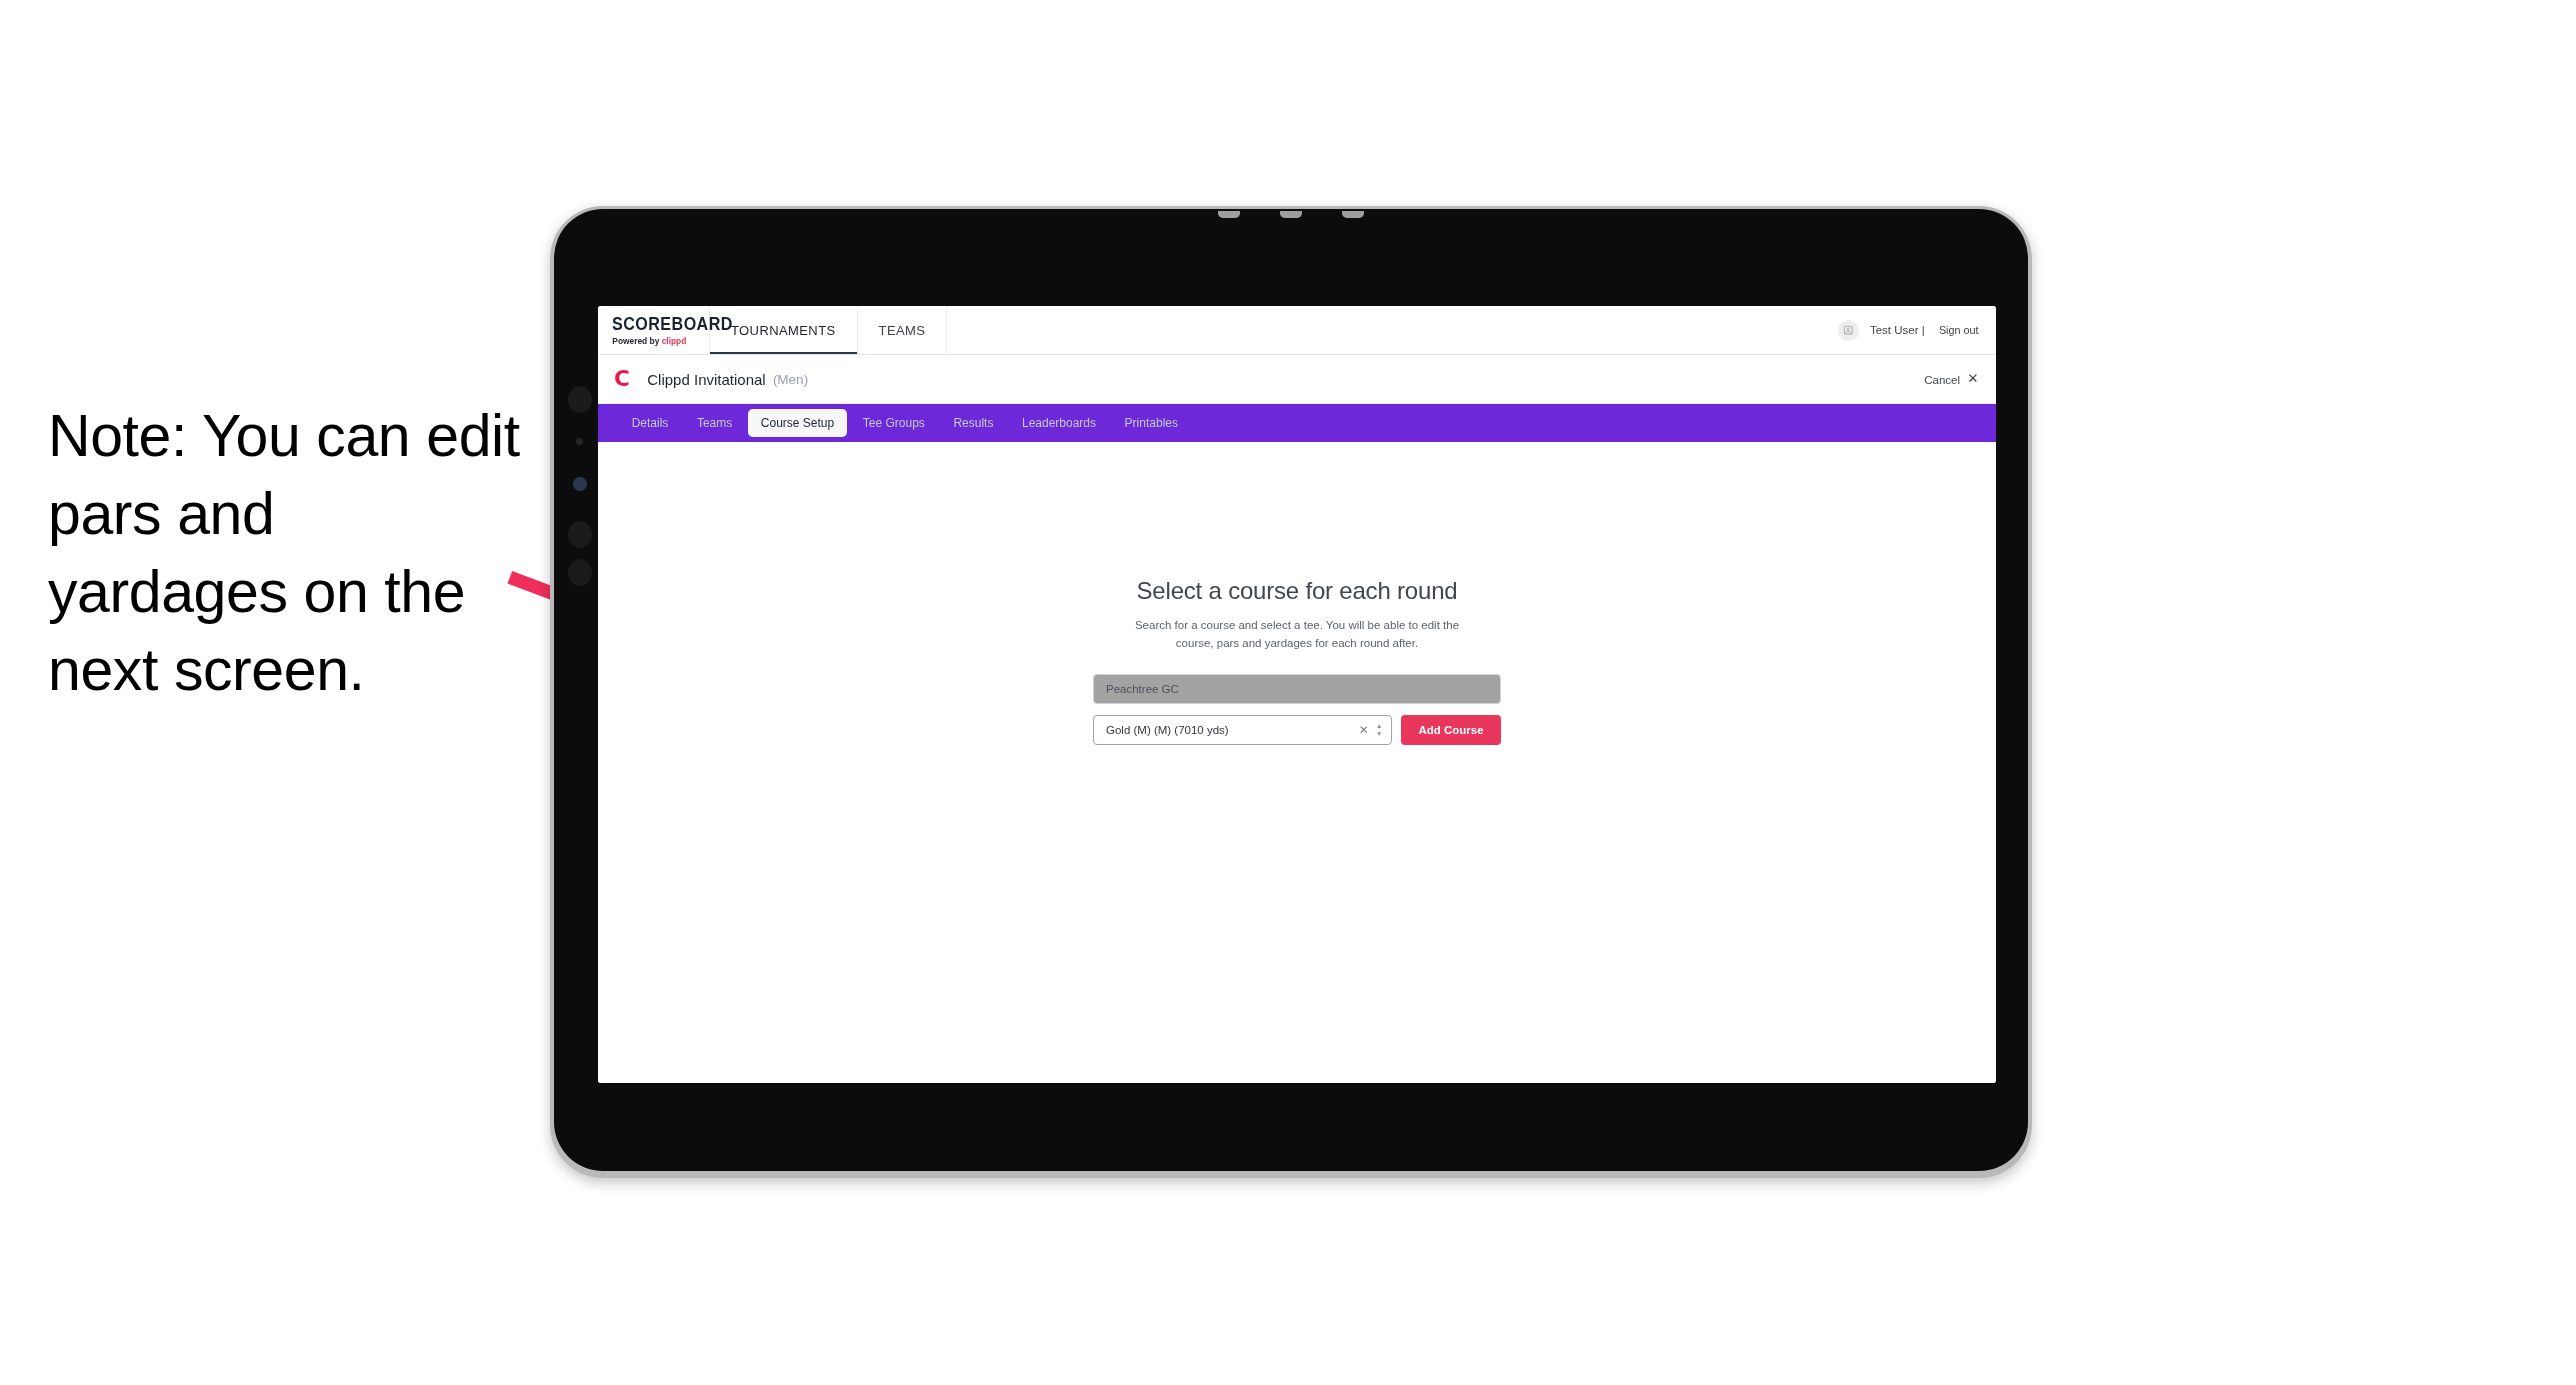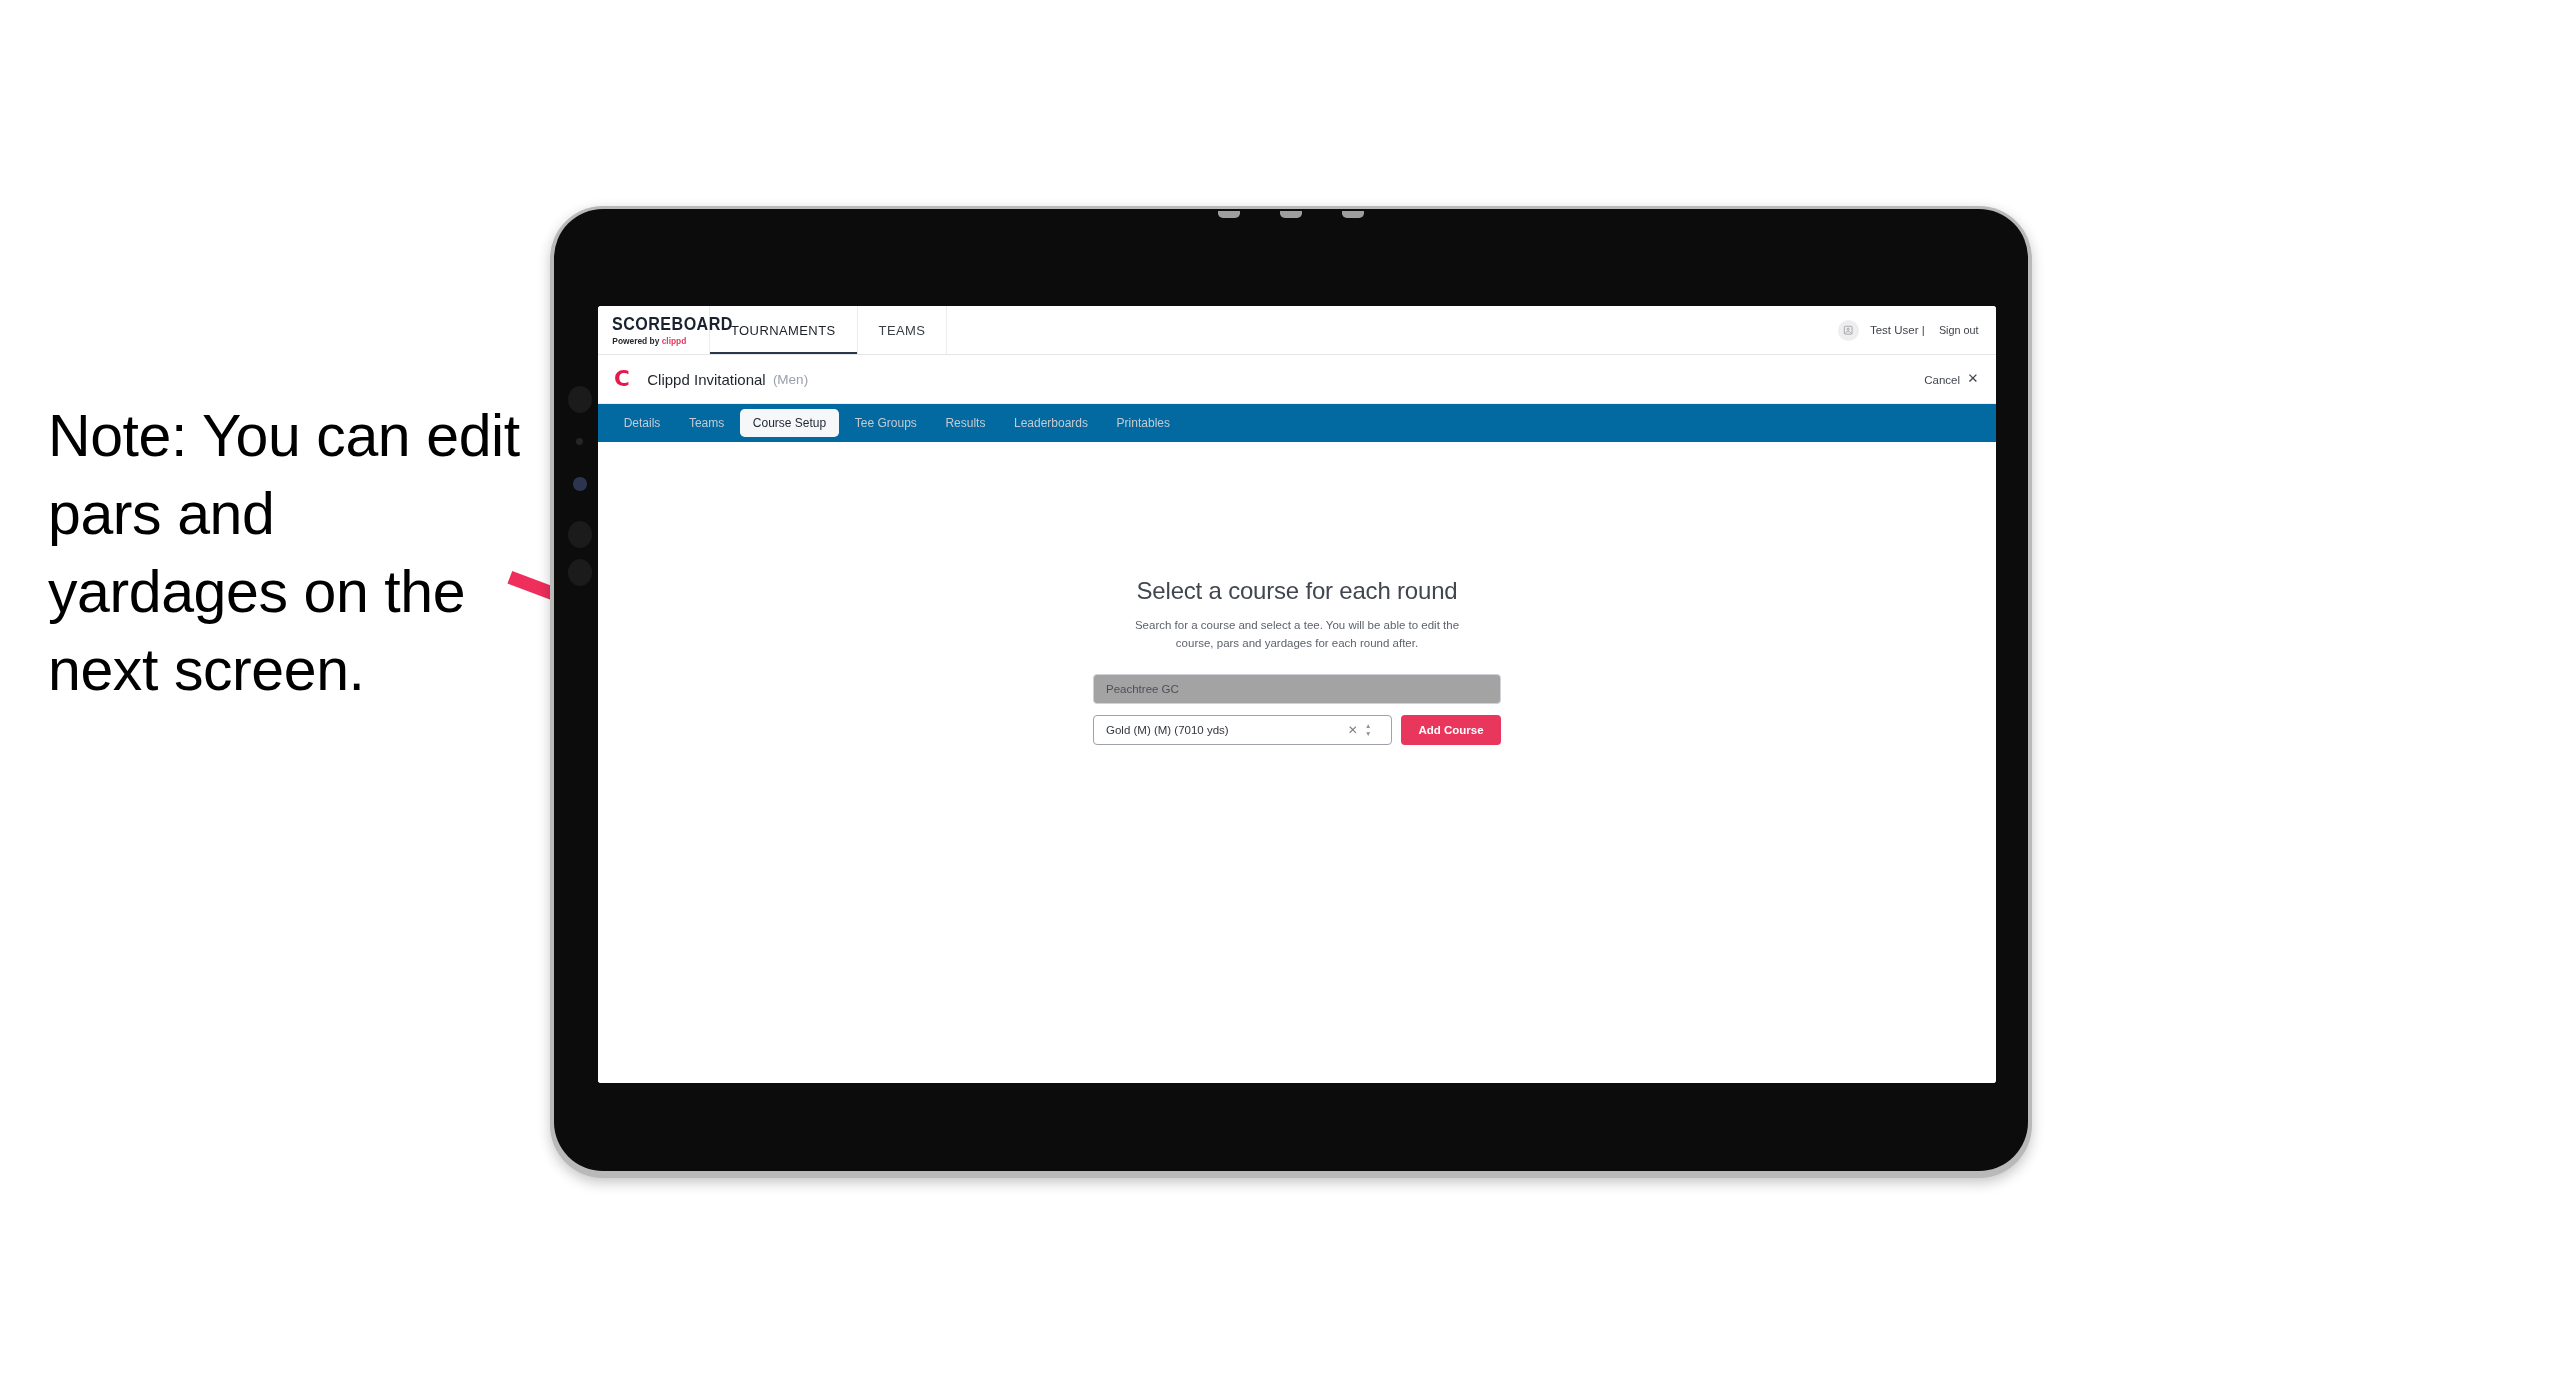--- a/index.html
+++ b/index.html
@@ -202,24 +202,24 @@
     gap: 7.2px;
     font-size: 11.5px;
     color: #41464e;
     cursor: pointer;
   }
   .cancel-x { font-size: 13.5px; line-height: 1; }
 
   
   .subnav {
     height: 38px;
-    background: #0369a1;
-    display: flex;
-    align-items: center;
-    padding-left: 13px;
+    background: #6d28d9;
+    display: flex;
+    align-items: center;
+    padding-left: 21px;
     gap: 3.2px;
     flex: none;
   }
   .subnav-item {
     font-size: 12px;
     color: #c4cad3;
     padding: 7.2px 12.7px;
     border-radius: 4.8px;
     cursor: pointer;
     white-space: nowrap;
@@ -275,21 +275,21 @@
     align-items: stretch;
     gap: 8.8px;
   }
   .field-tee {
     flex: 1;
     height: 30px;
     border: 0.8px solid #9ea3aa;
     border-radius: 4px;
     display: flex;
     align-items: center;
-    padding: 0 20px 0 12px;
+    padding: 0 9px 0 12px;
     background: #fff;
     cursor: pointer;
   }
   .tee-value {
     flex: 1;
     font-size: 11.5px;
     color: #32373f;
     text-align: left;
   }
   .tee-clear {

